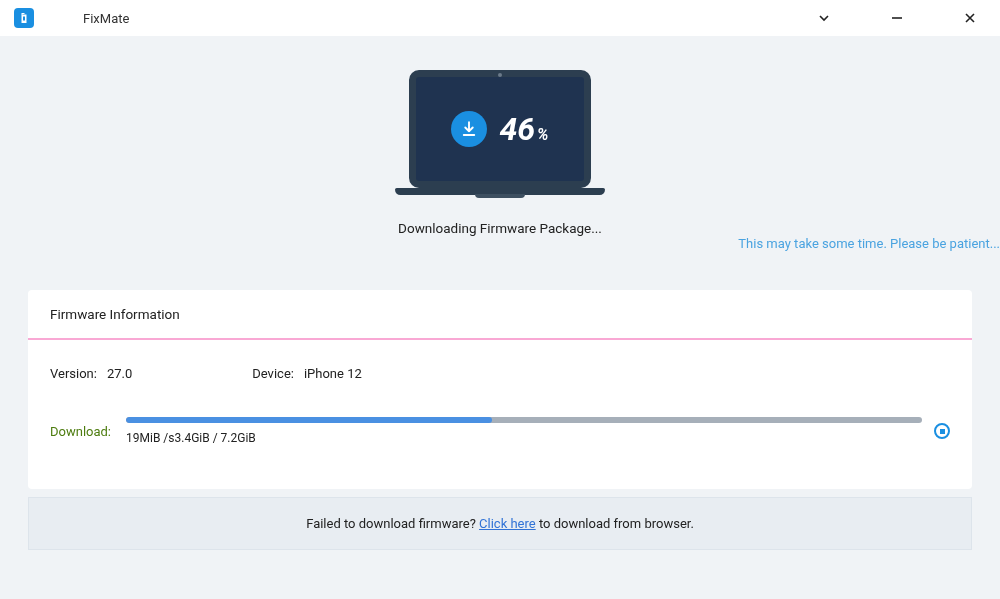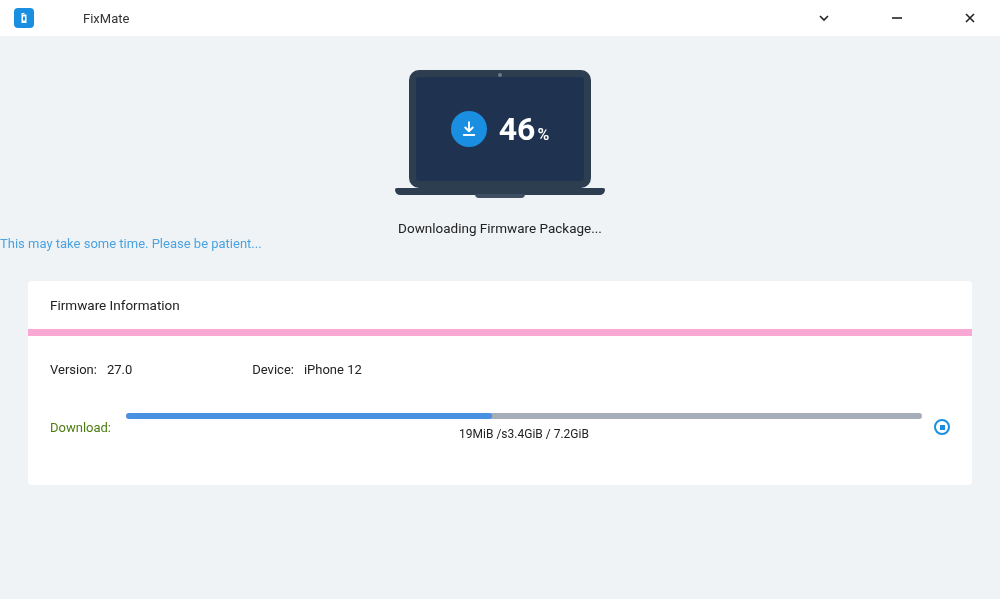--- a/index.html
+++ b/index.html
@@ -55,20 +55,21 @@
     width: 182px;
     height: 118px;
     background: #1f3350;
     border: 7px solid #2c3e50;
     border-radius: 10px;
     display: flex;
     align-items: center;
     justify-content: center;
     gap: 12px;
     position: relative;
+    font-style: italic;
   }
   .camera {
     position: absolute;
     top: -4px;
     left: 50%;
     transform: translateX(-50%);
     width: 4px;
     height: 4px;
     background: #6b7a8a;
     border-radius: 50%;
@@ -107,36 +108,36 @@
     margin-left: 66px;
     border-radius: 0 0 4px 4px;
   }
   .status-text {
     text-align: center;
     font-size: 13.5px;
     color: #222;
     margin-bottom: 0;
   }
   .sub-text {
-    text-align: left;
+    text-align: right;
     font-size: 13px;
     color: #4aa3e0;
-    margin-bottom: 30px;
+    margin-bottom: 39px;
   }
   .panel {
     background: #fff;
     margin: 0 28px;
     border-radius: 4px;
     padding: 0 0 44px 0;
   }
   .panel-header {
     padding: 16px 22px;
     font-size: 13.5px;
     color: #222;
-    border-bottom: 7px solid #f9a8d4;
+    border-bottom: 2px solid #f9a8d4;
   }
   .info-row {
     display: flex;
     padding: 26px 22px 0;
     gap: 120px;
   }
   .info-item { display: flex; gap: 10px; font-size: 13px; }
   .info-label { color: #222; }
   .info-value { color: #222; }
   .dl-row {
@@ -154,21 +155,21 @@
     overflow: hidden;
   }
   .progress-fill {
     height: 100%;
     background: #4a90e2;
     width: 46%;
     border-radius: 3px;
   }
   .speed-row {
     display: flex;
-    justify-content: center;
+    justify-content: flex-start;
     font-size: 12px;
     color: #222;
     margin-top: 8px;
   }
   .stop-btn {
     width: 16px;
     height: 16px;
     border: 2px solid #1a8fe1;
     border-radius: 50%;
     display: flex;
@@ -266,13 +267,16 @@
           <span>19MiB /s</span>
           <span>3.4GiB / 7.2GiB</span>
         </div>
       </div>
       <div class="stop-btn">
         <div class="stop-sq"></div>
       </div>
     </div>
   </div>
 
+  <div class="footer">
+    <span>Failed to download firmware? </span><a>Click here</a><span> to download from browser.</span>
+  </div>
 </div>
 
 </body></html>

